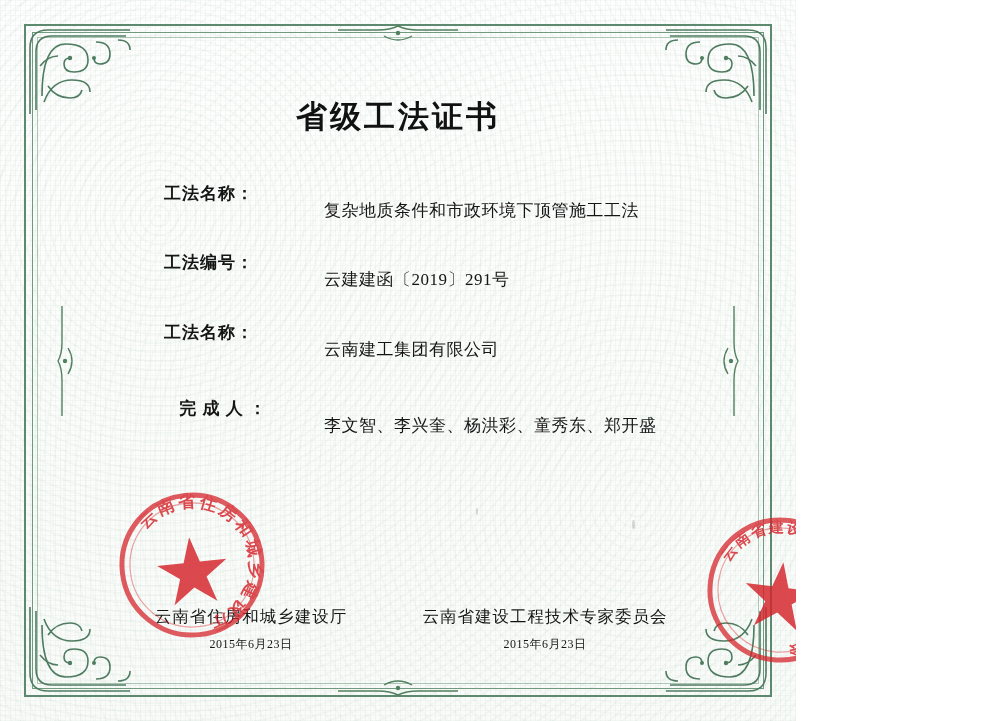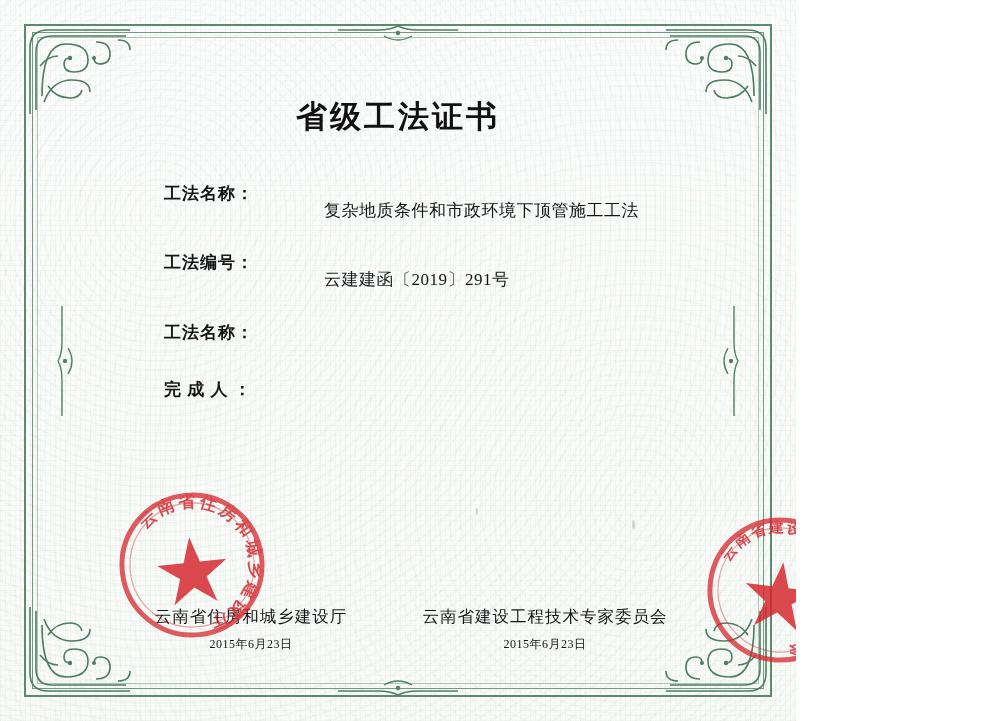--- a/index.html
+++ b/index.html
@@ -107,21 +107,21 @@
     margin-top: 44px;
     padding-left: 104px;
   }
 
   .field-row {
     display: flex;
     align-items: flex-start;
     margin-bottom: 27px;
     gap: 42px;
   }
-  .field-row.gap-big { margin-top: 34px; }
+  .field-row.gap-big { margin-top: 34px; text-align: center; }
 
   .field-label {
     flex: 0 0 118px;
     font-size: 17px;
     font-weight: bold;
     letter-spacing: 1px;
     color: #151515;
     white-space: nowrap;
   }
   .field-value {
@@ -293,25 +293,29 @@
         <div class="field-label">工法编号：</div>
         <div class="field-value">
           <span class="line">云建建函〔2019〕291号</span>
         </div>
       </div>
 
 
       <div class="field-row">
         <div class="field-label">工法名称：</div>
         <div class="field-value">
+          <span class="line">云南建工集团有限公司</span>
         </div>
       </div>
 
       <div class="field-row gap-big">
         <div class="field-label">完 成 人 ：</div>
+        <div class="field-value">
+          <span class="line">李文智、李兴奎、杨洪彩、童秀东、郑开盛</span>
+        </div>
       </div>
 
     </div>
 
     <div class="signatures">
       <div class="sig-block">
         <div class="sig-org">云南省住房和城乡建设厅</div>
         <div class="sig-date">2015年6月23日</div>
       </div>
       <div class="sig-block">

